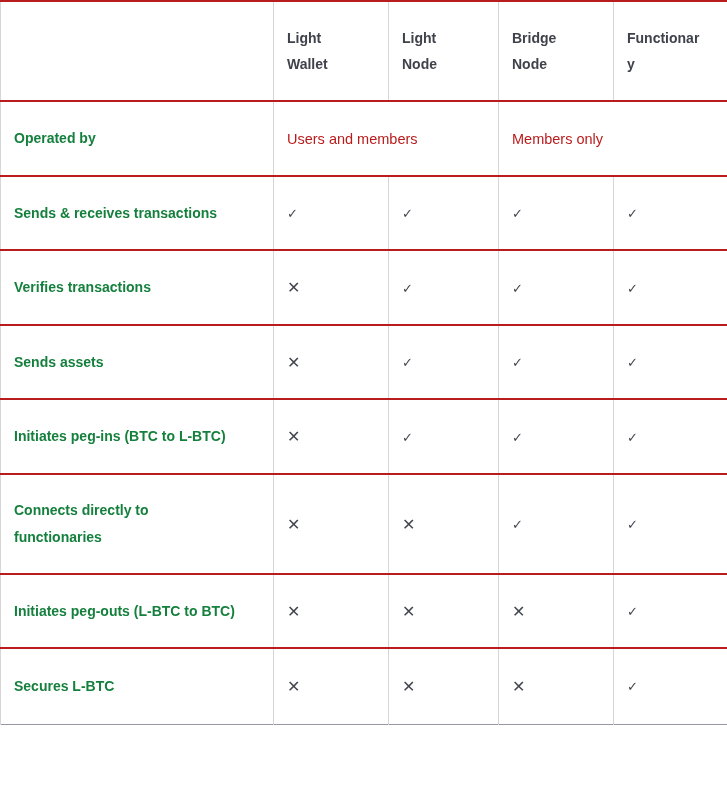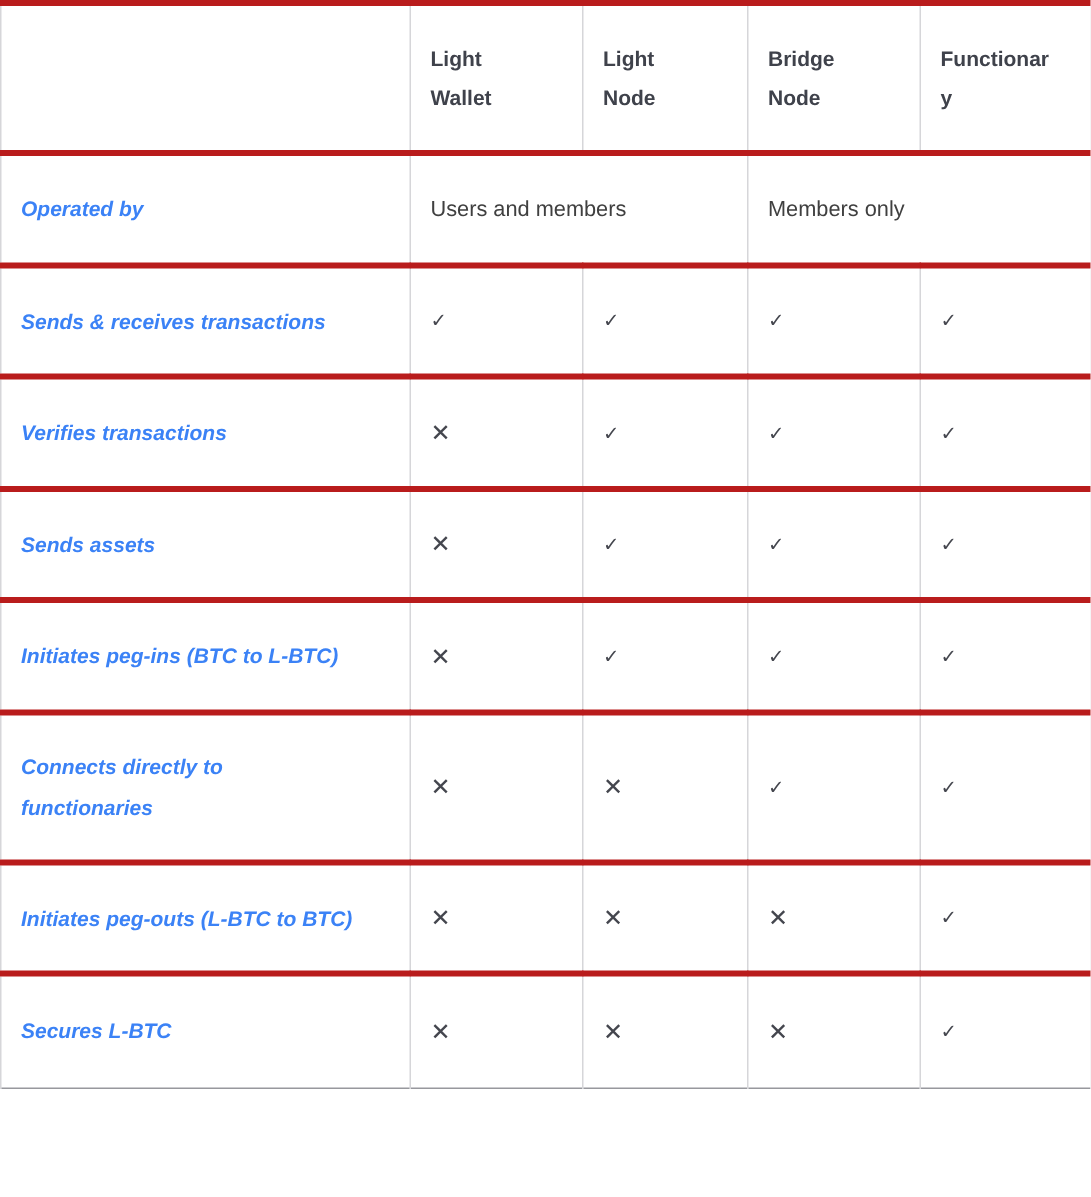--- a/index.html
+++ b/index.html
@@ -9,21 +9,21 @@
     font-family: "Liberation Sans", "DejaVu Sans", sans-serif;
     color: #3f424b;
   }
   table.compare {
     width: 727px;
     table-layout: fixed;
     border-collapse: collapse;
     background: #ffffff;
   }
   
-  table.compare tr { border-top: 4px solid #b91c1c; border-bottom: 1px solid #97989d; }
+  table.compare tr { border-top: 2px solid #b91c1c; border-bottom: 1px solid #97989d; }
   table.compare th, table.compare td { border-left: 1px solid #d6d6d9; border-right: 1px solid #d6d6d9; }
   table.compare { border-top: 1px solid #97989d; border-bottom: 1px solid #97989d; }
 
   th, td { vertical-align: middle; text-align: left; font-weight: normal; }
 
   .h100 { height: 100px; }
   .h75  { height: 75px; }
   .h74  { height: 74px; }
   .h76  { height: 76px; }
 
@@ -32,27 +32,26 @@
     font-size: 14px;
     line-height: 26px;
     color: #3f424b;
     padding: 0 25px 0 13px;
     overflow-wrap: anywhere;
   }
   td.rowlabel {
     font-weight: bold;
     font-size: 14px;
     line-height: 27px;
-    color: #3b82f6;
+    color: #15803d;
     padding: 0 34px 0 13px;
-    font-style: italic;
   }
   td.operated {
     font-size: 14.5px;
-    color: #404040;
+    color: #b91c1c;
     padding: 0 10px 0 13px;
   }
   td.markcell { padding: 0 0 0 13px; }
   .mark {
     font-family: "DejaVu Sans", sans-serif;
     color: #44464e;
     display: inline-block;
   }
   .mark-check { font-size: 13px; }
   .mark-cross { font-size: 16px; }

